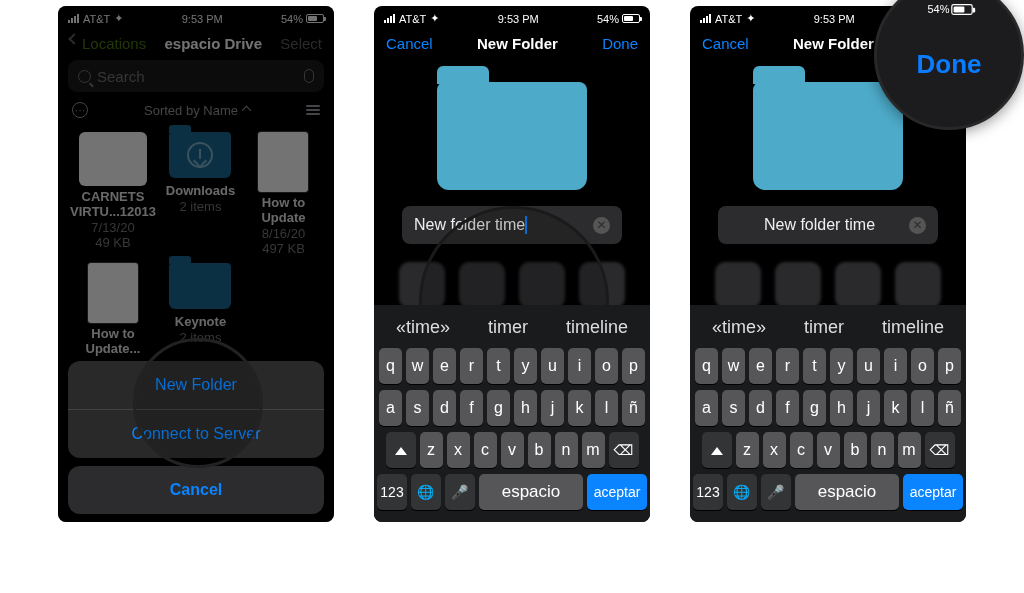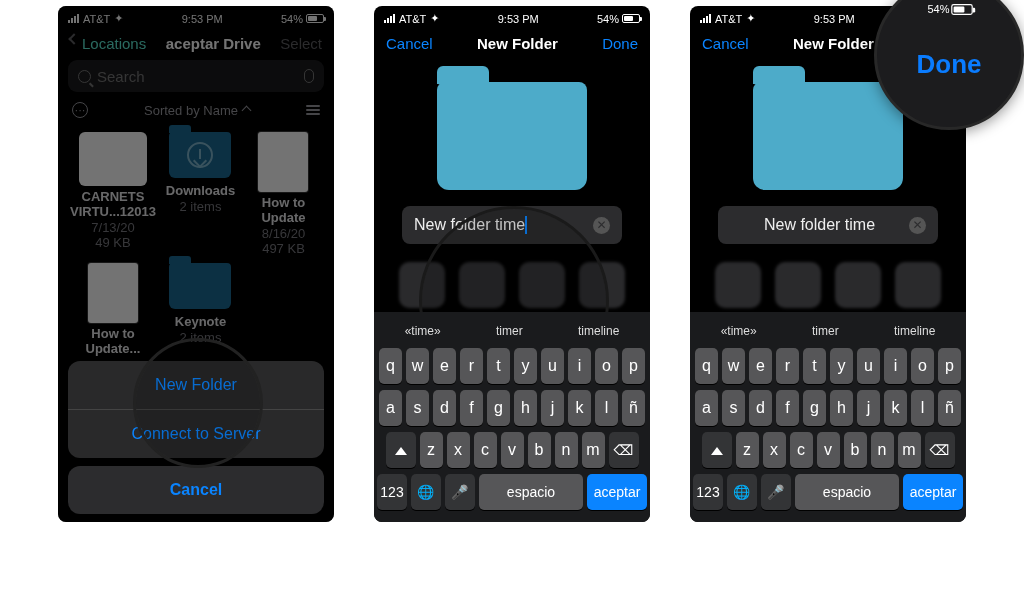--- a/index.html
+++ b/index.html
@@ -14,21 +14,21 @@
   .bars span:nth-child(1){height:3px}.bars span:nth-child(2){height:5px}.bars span:nth-child(3){height:7px}.bars span:nth-child(4){height:9px}
   .battline{display:flex;align-items:center;gap:3px;}
   .batt { width:18px;height:9px;border:1px solid #fff;border-radius:2px;position:relative;}
   .batt::after{content:"";position:absolute;right:-3px;top:2px;width:2px;height:4px;background:#fff;border-radius:0 1px 1px 0;}
   .batt i{position:absolute;left:1px;top:1px;bottom:1px;width:54%;background:#fff;border-radius:1px;display:block;}
   
   .nav { display:flex; justify-content:space-between; align-items:center; padding: 8px 12px; font-size:15px; }
   .nav .title { font-weight:600; font-size:15px; }
   .nav .link { color:#0a84ff; font-size:15px; }
   .nav .muted { color:#5f5f63; }
-  .back { display:flex; color:#5eead4; font-size:15px;}
+  .back { display:flex; color:#4d7c0f; font-size:15px;}
   .chev { width:8px;height:8px;border-left:2px solid #5f5f63;border-bottom:2px solid #5f5f63;transform:rotate(45deg);margin-right:4px;}
   
   .search { margin: 0 10px; background:#1c1c1e; border-radius:9px; height:32px; display:flex; align-items:center; padding:0 10px; color:#777; font-size:15px; justify-content:space-between;}
   .search .s-left{display:flex;align-items:center;gap:6px;}
   .mag { width:13px;height:13px;border:1.6px solid #777;border-radius:50%; position:relative;}
   .mag::after{content:"";position:absolute;right:-4px;bottom:-4px;width:5px;height:1.6px;background:#777;transform:rotate(45deg);}
   .mic { width:10px;height:14px; border:1.5px solid #777;border-radius:5px;}
   
   .sortrow { display:flex;justify-content:space-between;align-items:center;padding:10px 14px;color:#9a9aa0;font-size:13px;}
   .sortrow .mid{display:flex;align-items:center;gap:5px;}
@@ -66,26 +66,26 @@
   .bigfolder { width:150px;height:108px;background:#4dabc9;border-radius:8px 8px 12px 12px;position:relative;margin:22px auto 16px;}
   .bigfolder::before{content:"";position:absolute;top:-16px;left:0;width:52px;height:18px;background:#4dabc9;border-radius:6px 6px 0 0;}
   .name-input{margin:0 28px;background:#2c2c2e;border-radius:8px;height:38px;display:flex;align-items:center;padding:0 12px;font-size:16px;color:#eee;justify-content:space-between;}
   .cursor{display:inline-block;width:2px;height:18px;background:#0a84ff;vertical-align:middle;}
   .clear{width:17px;height:17px;border-radius:50%;background:#555;color:#2c2c2e;display:flex;align-items:center;justify-content:center;font-size:12px;}
   .blurrow{display:flex;gap:14px;justify-content:center;margin:18px 0 6px;}
   .blurrow span{width:46px;height:46px;border-radius:10px;background:#2a2a2c;filter:blur(1.5px);}
   .hl2{width:190px;height:190px;left:45px;top:200px;border-color:#1a1a1a;}
   
   .kb { position:absolute;left:0;right:0;bottom:0;background:#1a1b1d;padding:4px 3px 6px;}
-  .sugg{display:flex;justify-content:space-around;padding:6px 0 8px;font-size:12px;color:#ddd;}
+  .sugg{display:flex;justify-content:space-around;padding:6px 0 8px;font-size:18px;color:#ddd;}
   .sugg span{padding:2px 6px;}
   .krow{display:flex;gap:4px;justify-content:center;margin-bottom:6px;}
   .key{background:#565658;color:#fff;border-radius:5px;height:36px;min-width:23px;display:flex;align-items:center;justify-content:center;font-size:16px;box-shadow:0 1px 0 #000;}
   .key.dark{background:#333436;font-size:14px;}
-  .key.sp{flex:1;font-size:14px;}
+  .key.sp{flex:1;font-size:17px;}
   .key.ac{background:#0a84ff;font-size:14px;min-width:60px;}
   .shift{position:relative;width:30px;}
   .shift::before{content:"";width:0;height:0;border-left:6px solid transparent;border-right:6px solid transparent;border-bottom:8px solid #fff;margin-bottom:-2px;}
   .bksp{width:30px;font-size:18px;}
   .globe{font-size:15px;}
   
   .done-hl{position:absolute;width:150px;height:150px;border-radius:50%;background:#1c1c1e;top:-20px;right:-14px;border:3px solid #282828;display:flex;align-items:center;justify-content:center;flex-direction:column;box-shadow:0 3px 14px rgba(0,0,0,.4);}
   .done-hl .d{color:#0a7cff;font-size:26px;font-weight:600;margin-top:18px;}
   .done-hl .b{position:absolute;top:20px;font-size:11px;color:#fff;display:flex;align-items:center;gap:3px;}
 </style>
@@ -112,21 +112,21 @@
         <span class="batt">
             <i></i>
           </span>
       </div>
     </div>
     <div class="nav">
       <div class="back">
           <span class="chev"></span>
           <span>Locations</span>
         </div>
-      <span class="title">aceptar Drive</span>
+      <span class="title">espacio Drive</span>
       <span class="muted">Select</span>
     </div>
     <div class="search">
       <div class="s-left">
           <span class="mag"></span>
           <span>Search</span>
         </div>
       <span class="mic"></span>
     </div>
     <div class="sortrow">

